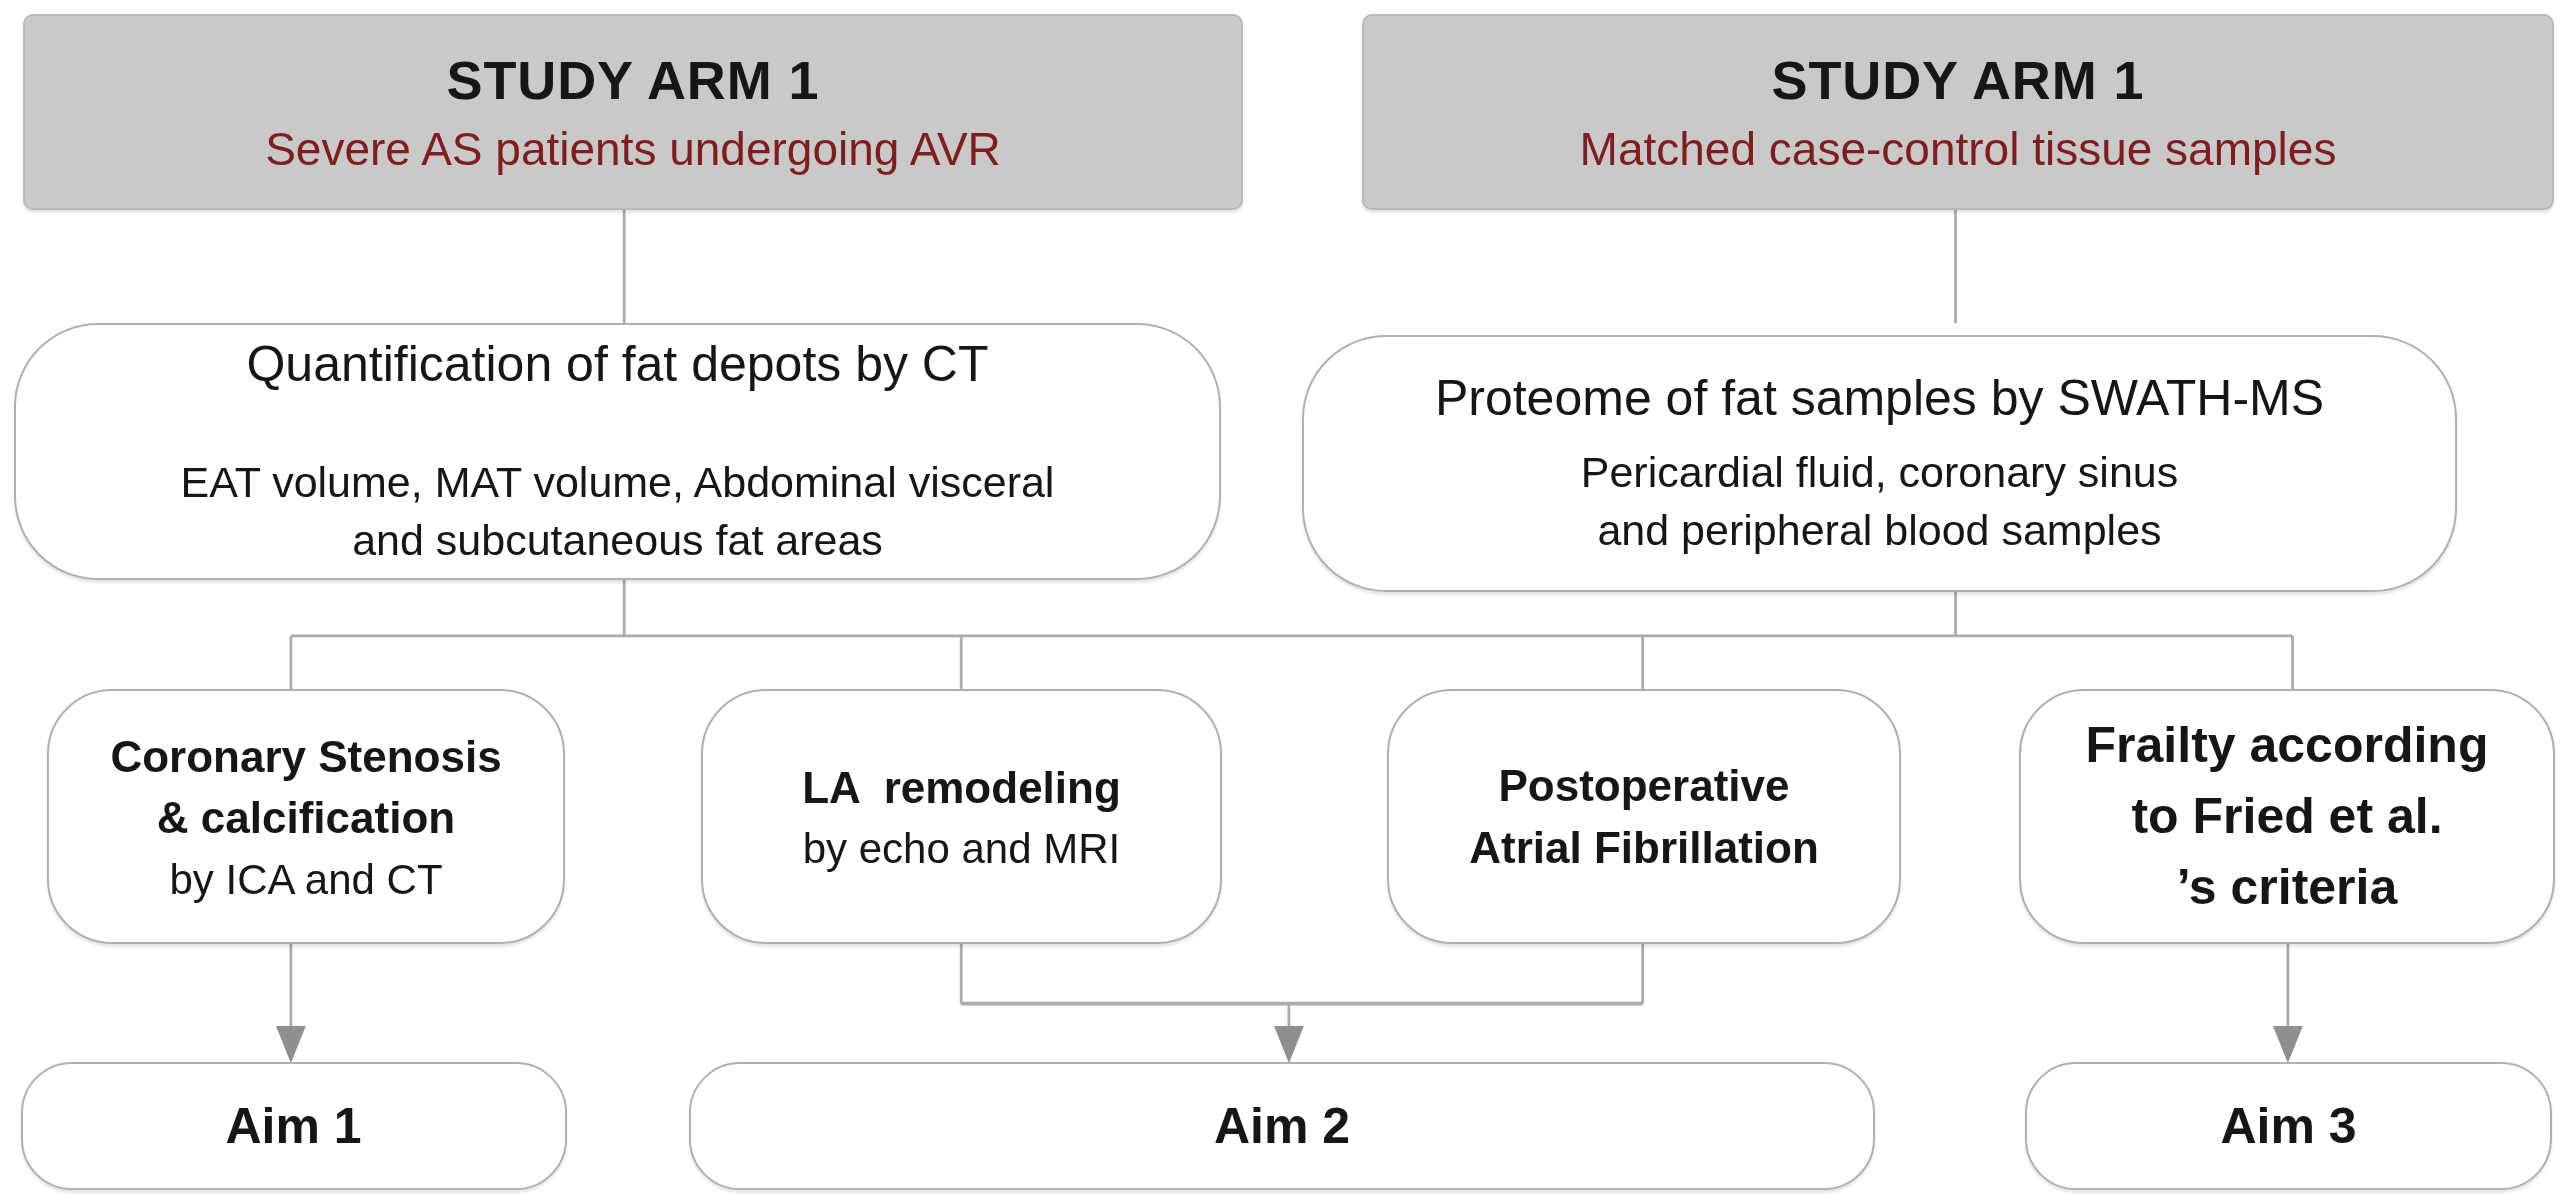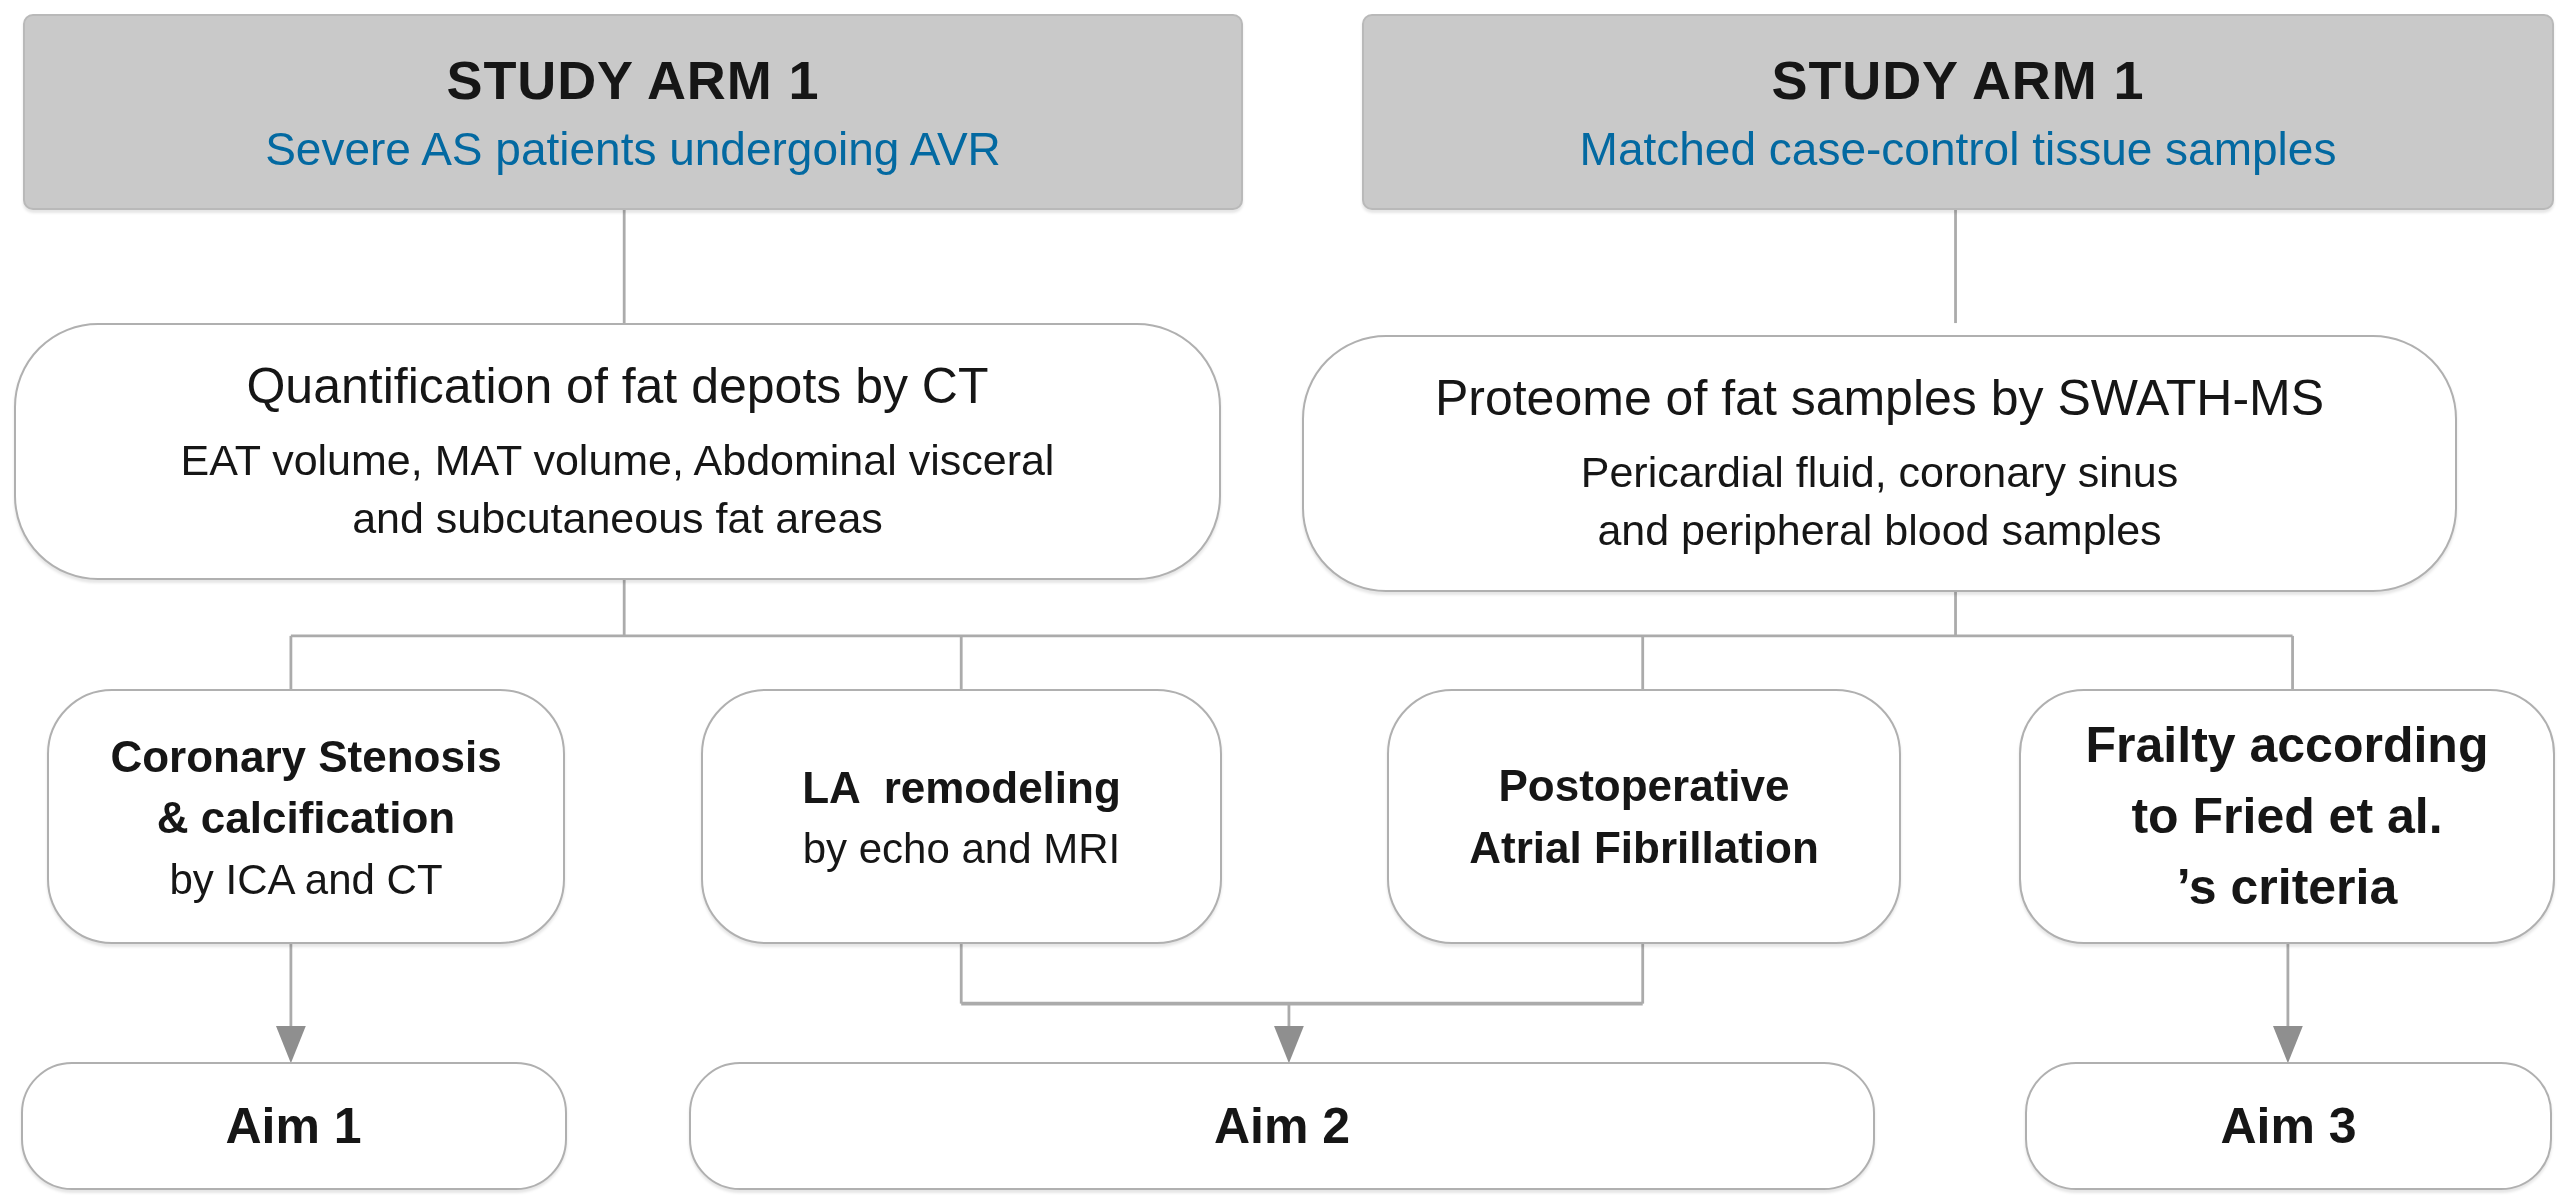--- a/index.html
+++ b/index.html
@@ -44,21 +44,21 @@
   .arm .title {
     font-size: 54px;
     font-weight: bold;
     letter-spacing: 0.9px;
     line-height: 1.25;
   }
   .arm .subtitle {
     font-size: 46px;
     margin-top: 7.5px;
     line-height: 1.2;
-    color: #0369a1;
+    color: #7f1d1d;
   }
   .whitebox {
     background: #ffffff;
     border: 2.8px solid #b0b0b0;
     box-shadow: 0 2.8px 2.8px rgba(0,0,0,0.10);
   }
   .method {
     border-radius: 84px;
   }
   .method .title {
@@ -91,21 +91,21 @@
     border-radius: 51px;
   }
   .aim .label {
     font-size: 50px;
     font-weight: bold;
   }
 
   
   #arm1    { left: 23px;   top: 14px;   width: 1220px; height: 196px; }
   #arm2    { left: 1362px; top: 14px;   width: 1192px; height: 196px; }
-  #method1 { left: 14px;   top: 323px;  width: 1207px; height: 257px; }
+  #method1 { left: 14px;   top: 323px;  width: 1207px; height: 257px; justify-content: space-between; }
   #method2 { left: 1302px; top: 323px;  width: 1155px; height: 257px; margin-top: 12px; }
   #outcome-coronary { left: 47px;   top: 689px; width: 518px; height: 255px; }
   #outcome-la       { left: 701px;  top: 689px; width: 521px; height: 255px; }
   #outcome-poaf     { left: 1387px; top: 689px; width: 514px; height: 255px; }
   #outcome-frailty  { left: 2019px; top: 689px; width: 536px; height: 255px; }
   #aim1    { left: 20.5px;   top: 1062px; width: 546px;  height: 128px; }
   #aim2    { left: 689px;  top: 1062px; width: 1186px; height: 128px; }
   #aim3    { left: 2025px; top: 1062px; width: 527px;  height: 128px; }
 </style>
 </head>

